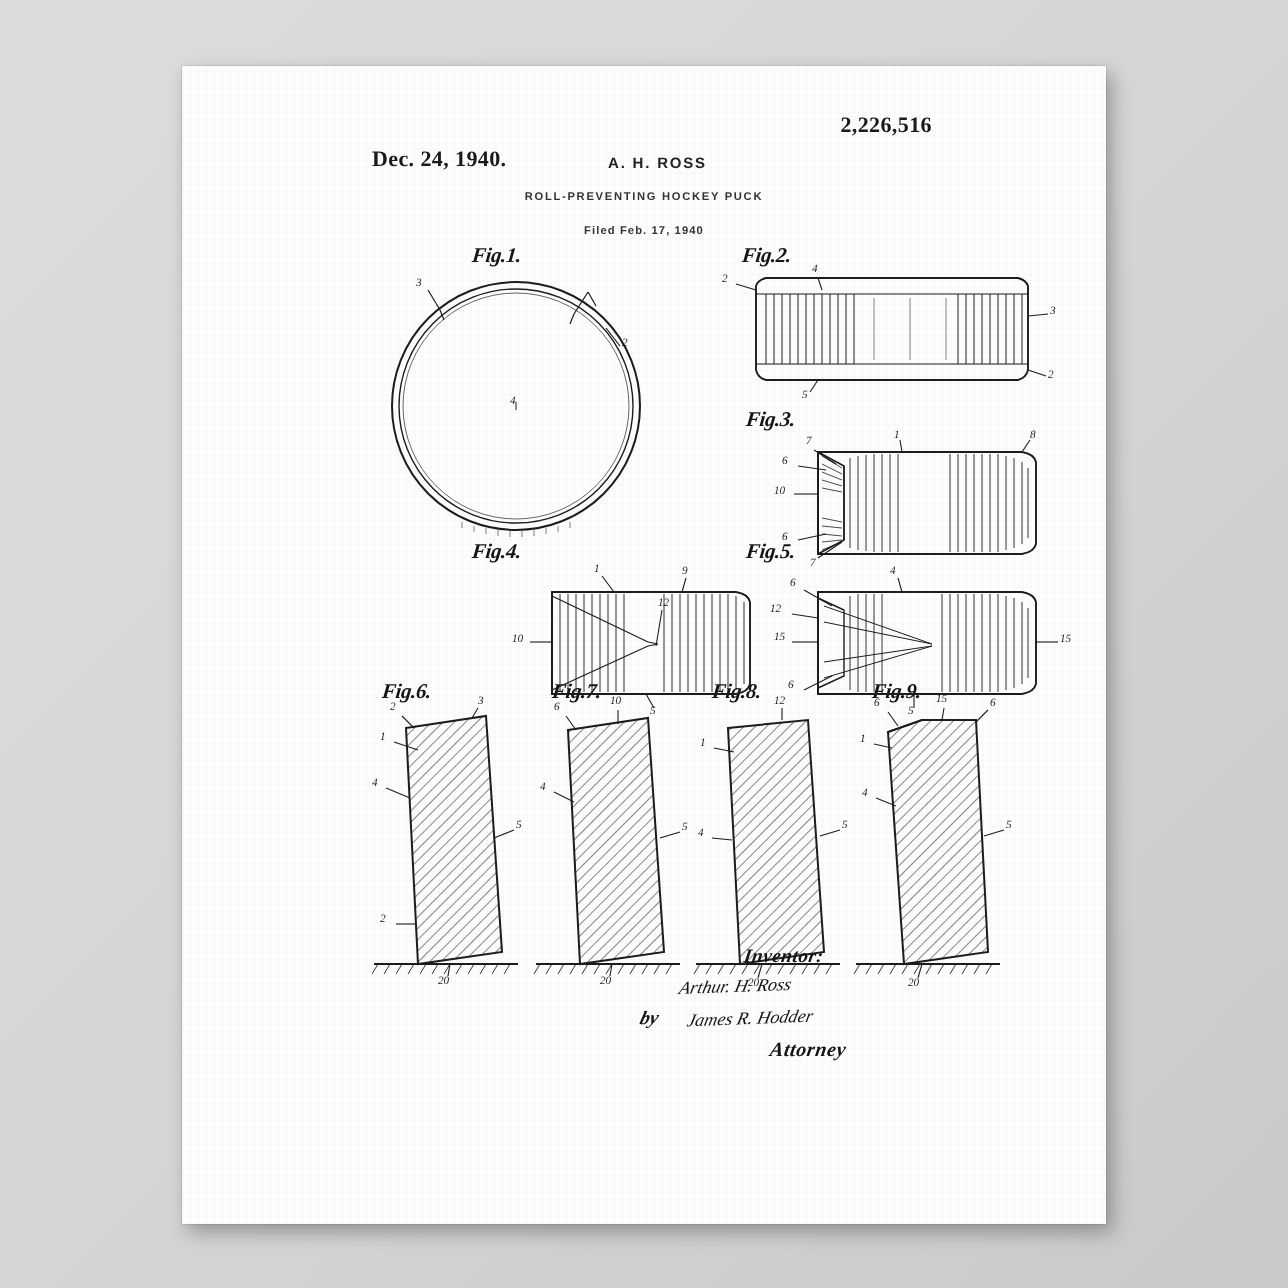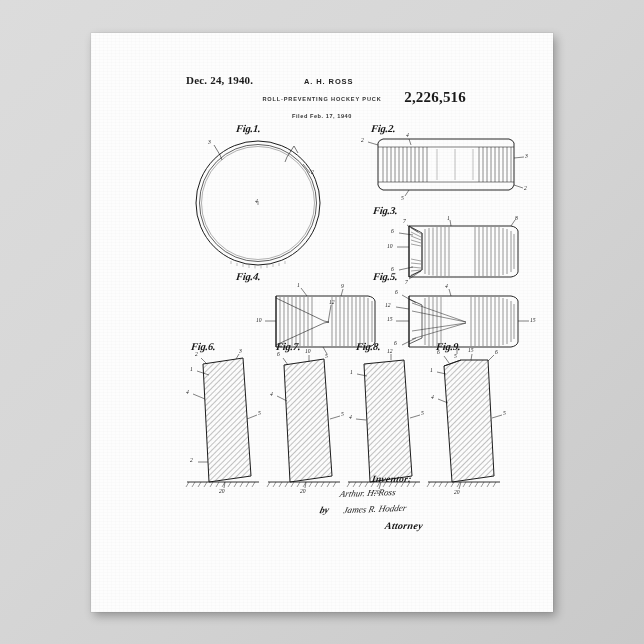--- a/index.html
+++ b/index.html
@@ -65,24 +65,24 @@
     left: 213px; top: 44px;
     font-family: "Liberation Sans", sans-serif;
     font-size: 7.5px;
     font-weight: bold;
     color: #222;
     letter-spacing: 0.9px;
     white-space: nowrap;
   }
   #hdr-patno {
     position: absolute;
-    right: 87px; top: 56px;
+    right: 87px; top: 24px;
     font-family: "Liberation Serif", serif;
     font-weight: bold;
-    font-size: 15px;
+    font-size: 11px;
     color: #1a1a1a;
     letter-spacing: 0.2px;
     white-space: nowrap;
     margin-left: 36px;
   }
   #hdr-title {
     position: absolute;
     left: 0; right: 0; top: 63px;
     text-align: center;
     font-family: "Liberation Sans", sans-serif;

